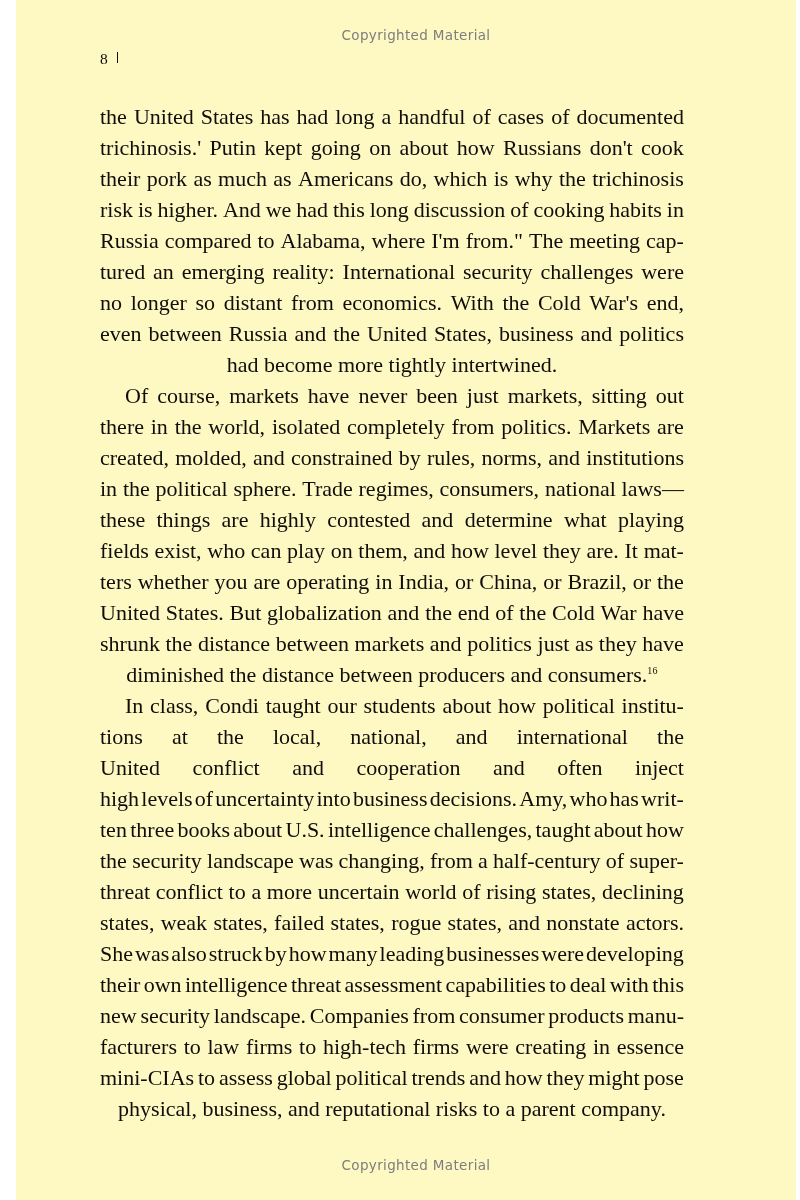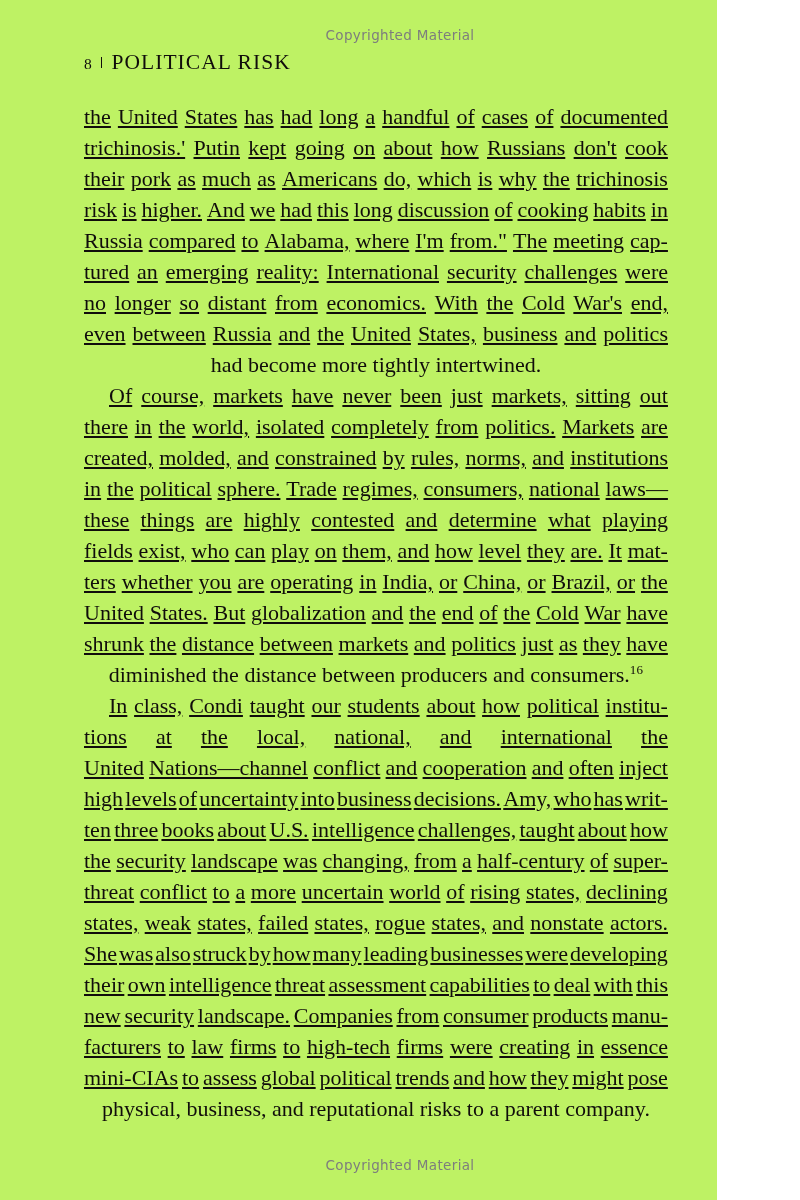--- a/index.html
+++ b/index.html
@@ -12,23 +12,24 @@
     height: 1200px;
     position: relative;
     font-family: "Liberation Serif", "DejaVu Serif", serif;
     color: #100d0b;
     overflow: hidden;
   }
 
   .page {
     position: absolute;
     inset: 0;
-    width: 717px;
+    width: 780px;
     height: 1200px;
-    background: #bef264;
+    background: #fef9c3;
+    margin-left: 16px;
   }
 
   
   .watermark {
     position: absolute;
     left: 0;
     width: 800px;
     text-align: center;
     font-family: "DejaVu Sans", "Liberation Sans", sans-serif;
     font-size: 13.5px;
@@ -84,55 +85,53 @@
     height: 31px;
     font-size: 22px;
     line-height: 31px;
     white-space: nowrap;
     color: #100d0b;
   }
   
   .ln.j {
     display: flex;
     justify-content: space-between;
-    text-decoration: underline;
   }
   .ln.j > span.w {
     display: inline-block;
     white-space: pre;
   }
   
   .ln.f {
     display: block;
     text-align: center;
   }
   
   .ln.ind {
     text-indent: 0;
   }
   .ln.ind.j { padding-left: 25px; width: 559px; }
 
   sup.fn {
-    font-size: 13px;
+    font-size: 10px;
     vertical-align: super;
     line-height: 0;
     letter-spacing: 0.2px;
   }
 </style>
 </head>
 <body>
 
 <div class="page">
 
   <div class="watermark watermark-top">Copyrighted Material</div>
 
   <div class="running-head">
     <span class="folio">8</span>
     <span class="head-rule"></span>
-    <span class="head-title">POLITICAL RISK</span>
   </div>
 
   <div class="textblock">
       <div class="ln j">
         <span class="w">the</span>
         <span class="w">United</span>
         <span class="w">States</span>
         <span class="w">has</span>
         <span class="w">had</span>
         <span class="w">long</span>
@@ -365,21 +364,20 @@
         <span class="w">at</span>
         <span class="w">the</span>
         <span class="w">local,</span>
         <span class="w">national,</span>
         <span class="w">and</span>
         <span class="w">international</span>
         <span class="w">the</span>
       </div>
       <div class="ln j">
         <span class="w">United</span>
-        <span class="w">Nations—channel</span>
         <span class="w">conflict</span>
         <span class="w">and</span>
         <span class="w">cooperation</span>
         <span class="w">and</span>
         <span class="w">often</span>
         <span class="w">inject</span>
       </div>
       <div class="ln j">
         <span class="w">high</span>
         <span class="w">levels</span>

